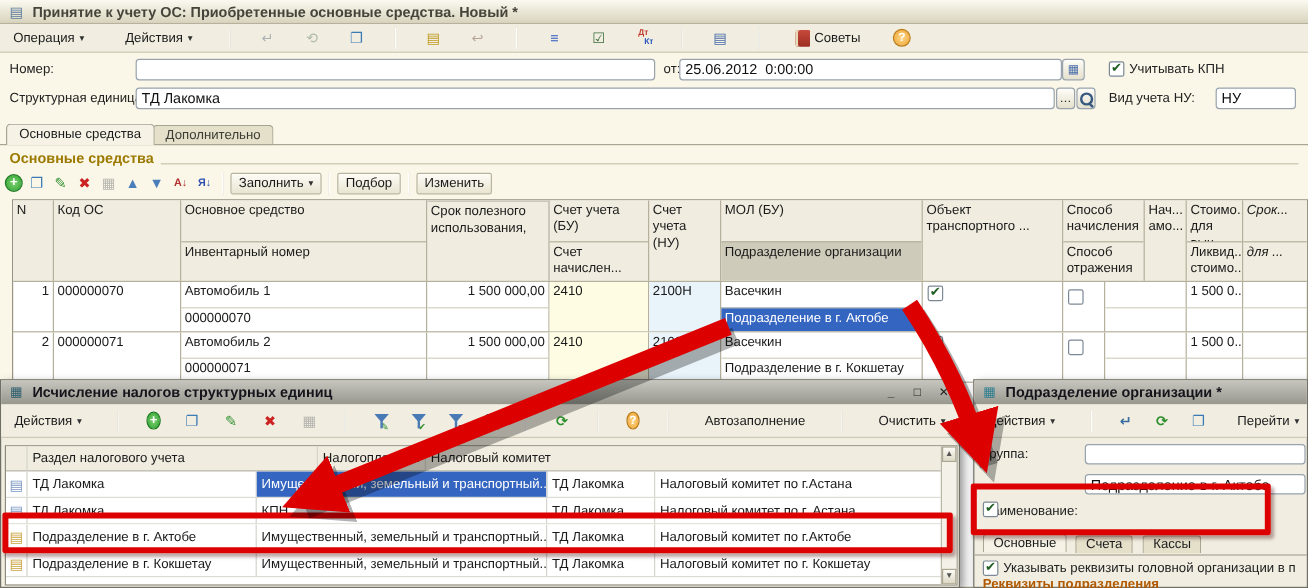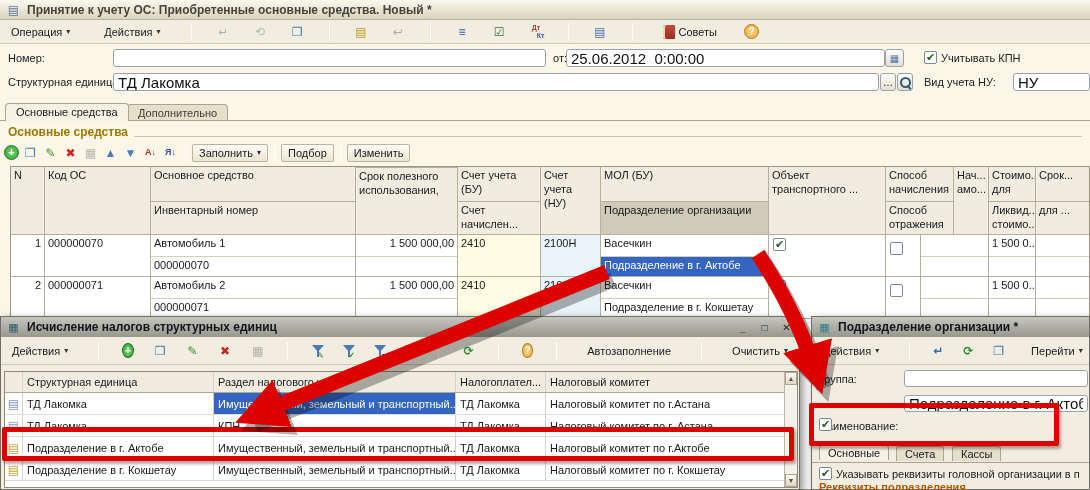--- a/index.html
+++ b/index.html
@@ -8,21 +8,21 @@
 
   
   .titlebar { position:absolute; left:0; top:0; right:0; height:20px; display:flex; align-items:center; gap:5px; padding:0 5px;
               background:linear-gradient(#fbf9f0,#d8d4bd); border-bottom:1px solid #b5b19c; font-weight:bold; font-size:12px; color:#46443a; }
   .toolbar { display:flex; align-items:center; gap:20px; background:#f1eee1; border-bottom:1px solid #cdc9b4; padding:0 4px; }
   .sep { width:1px; height:18px; background:#bdb9a5; border-right:1px solid #fff; margin:0 3px; }
   .tbtn { display:inline-flex; align-items:center; gap:4px; padding:2px 6px; border:1px solid transparent; border-radius:2px; cursor:default; }
   .caret { font-size:8px; color:#333; }
   .ico { width:17px; height:17px; display:inline-flex; align-items:center; justify-content:center; font-size:12px; line-height:1; }
   .dim { opacity:.45; filter:grayscale(60%); }
-  .input { background:#fff; border:1px solid #98a3ad; border-radius:3px; height:18px; font-family:inherit; font-size:15px; padding:0 4px; color:#111; }
+  .input { background:#fff; border:1px solid #98a3ad; border-radius:3px; height:18px; font-family:inherit; font-size:12px; padding:0 4px; color:#111; }
   .sqbtn { display:inline-flex; align-items:center; justify-content:center; width:16px; height:18px; border:1px solid #98a3ad; border-radius:3px; background:linear-gradient(#fefdf8,#e4e0cc); font-size:10px; }
   .cb { display:inline-flex; align-items:center; justify-content:center; width:13px; height:13px; background:#fff; border:1px solid #7c8896; border-radius:2px; }
   .cb i { font-style:normal; font-size:11px; line-height:1; color:#215e21; font-weight:bold; }
   .lbl { color:#222; white-space:nowrap; }
   .circle-help { width:15px; height:15px; border-radius:50%; background:radial-gradient(#ffd98c,#eda12f); border:1px solid #b97b1c; color:#fff; font-weight:bold; font-size:10px; display:inline-flex; align-items:center; justify-content:center; }
   .plus-circle { width:15px; height:15px; border-radius:50%; background:radial-gradient(#7cd46e,#2f9e33); border:1px solid #1d7a22; color:#fff; font-weight:bold; font-size:11px; display:inline-flex; align-items:center; justify-content:center; line-height:1; }
   .magnifier { position:relative; width:15px; height:15px; }
   .magnifier::before { content:""; position:absolute; left:2px; top:2px; width:7px; height:7px; border:2px solid #37597f; border-radius:50%; }
   .magnifier::after { content:""; position:absolute; left:10px; top:10px; width:5px; height:2px; background:#37597f; transform:rotate(45deg); transform-origin:0 0; }
   .funnel { position:relative; width:15px; height:15px; }
@@ -54,21 +54,21 @@
   .mth { height:68px; background:#f0ede0; border-bottom:1px solid #b4b09c; }
   .mtr { height:42px; border-bottom:1px solid #b4b09c; }
   .c { border-right:1px solid #b4b09c; padding:0; overflow:hidden; flex-shrink:0; }
   .c .t,.c .b,.hspan,.ht,.hb { padding:2px 3px; line-height:1.25; overflow:hidden; white-space:nowrap; }
   .hsplit .ht { height:34px; } .hsplit .hb { height:33px; border-top:1px solid #b4b09c; }
   .hspan.two { display:flex; flex-direction:column; }
   .split .t { height:21px; } .split .b { height:20px; border-top:1px solid #d2cfbd; }
   .num { text-align:right; }
   .w-n{width:34px}.w-code{width:106px}.w-asset{width:205px}.w-cost{width:102px}.w-accbu{width:83px}
   .w-accnu{width:60px}.w-mol{width:168px}.w-tr{width:117px}.w-am{width:35px}.w-met{width:68px}.w-stn{width:47px}
-  .w-srk{flex:1; border-right:none;}
+  .w-srk{flex:1; border-right:none;font-style:italic;}
   .hb-sel { background:#cfcbba; }
   .cell-bu { background:#fffce4; } .cell-nu { background:#e9f4fa; }
   .sel-blue { background:#3465c0; color:#fff; }
   .cbcell { padding:3px 0 0 4px; }
 
   
   .win { position:absolute; border:1px solid #6f6f66; background:#f1eee1; box-shadow:3px 3px 8px rgba(0,0,0,.45); z-index:10; }
   .win .wtitle { position:absolute; left:0; top:0; right:0; height:20px; display:flex; align-items:center; gap:5px; padding:0 4px;
                  background:linear-gradient(#c6c6bf,#97978e); font-weight:bold; font-size:12px; color:#14141a; }
   .wctl { display:inline-flex; align-items:center; justify-content:center; width:17px; height:14px; font-size:10px; color:#222; }
@@ -164,21 +164,21 @@
   <input class="input" style="position: absolute; left: 113px; top: 29px; width: 766px;" value="ТД Лакомка">
   <span class="sqbtn" style="position:absolute; left:880px; top:29px;">
       <span>…</span>
     </span>
   <span class="sqbtn" style="position:absolute; left:897px; top:29px;">
       <span class="magnifier"></span>
     </span>
   <div class="frow" style="left:924px; top:32px;">
       <span class="lbl">Вид учета НУ:</span>
     </div>
-  <input class="input" style="position: absolute; left: 1013px; top: 29px; width: 77px;" value="НУ">
+  <input class="input" style="position: absolute; left: 1013px; top: 29px; width: 67px;" value="НУ">
 </div>
 
 <div class="tab active" style="left:5px; top:103px;">Основные средства</div>
 <div class="tab inactive" style="left:127px; top:104px;">Дополнительно</div>
 <div class="tabline"></div>
 
 <div class="sec-head">
   <b>Основные средства</b>
     <span class="rule"></span>
 </div>
@@ -376,21 +376,20 @@
     <span class="tbtn">
         <span>Очистить</span>
         <span class="caret">▾</span>
       </span>
   </div>
 
   <div class="ltable">
     <div class="lmain">
       <div class="lhr">
         <div class="lc lc-ico"></div>
-        <div class="lc lc-unit">Структурная единица</div>
         <div class="lc lc-sec">Раздел налогового учета</div>
         <div class="lc lc-pay">Налогоплател...</div>
         <div class="lc lc-com">Налоговый комитет</div>
       </div>
       <div class="lrow">
         <div class="lc lc-ico">
             <span class="doc-ico doc-blue">▤</span>
           </div>
         <div class="lc lc-unit">ТД Лакомка</div>
         <div class="lc lc-sec sel-blue">Имущественный, земельный и транспортный...</div>

